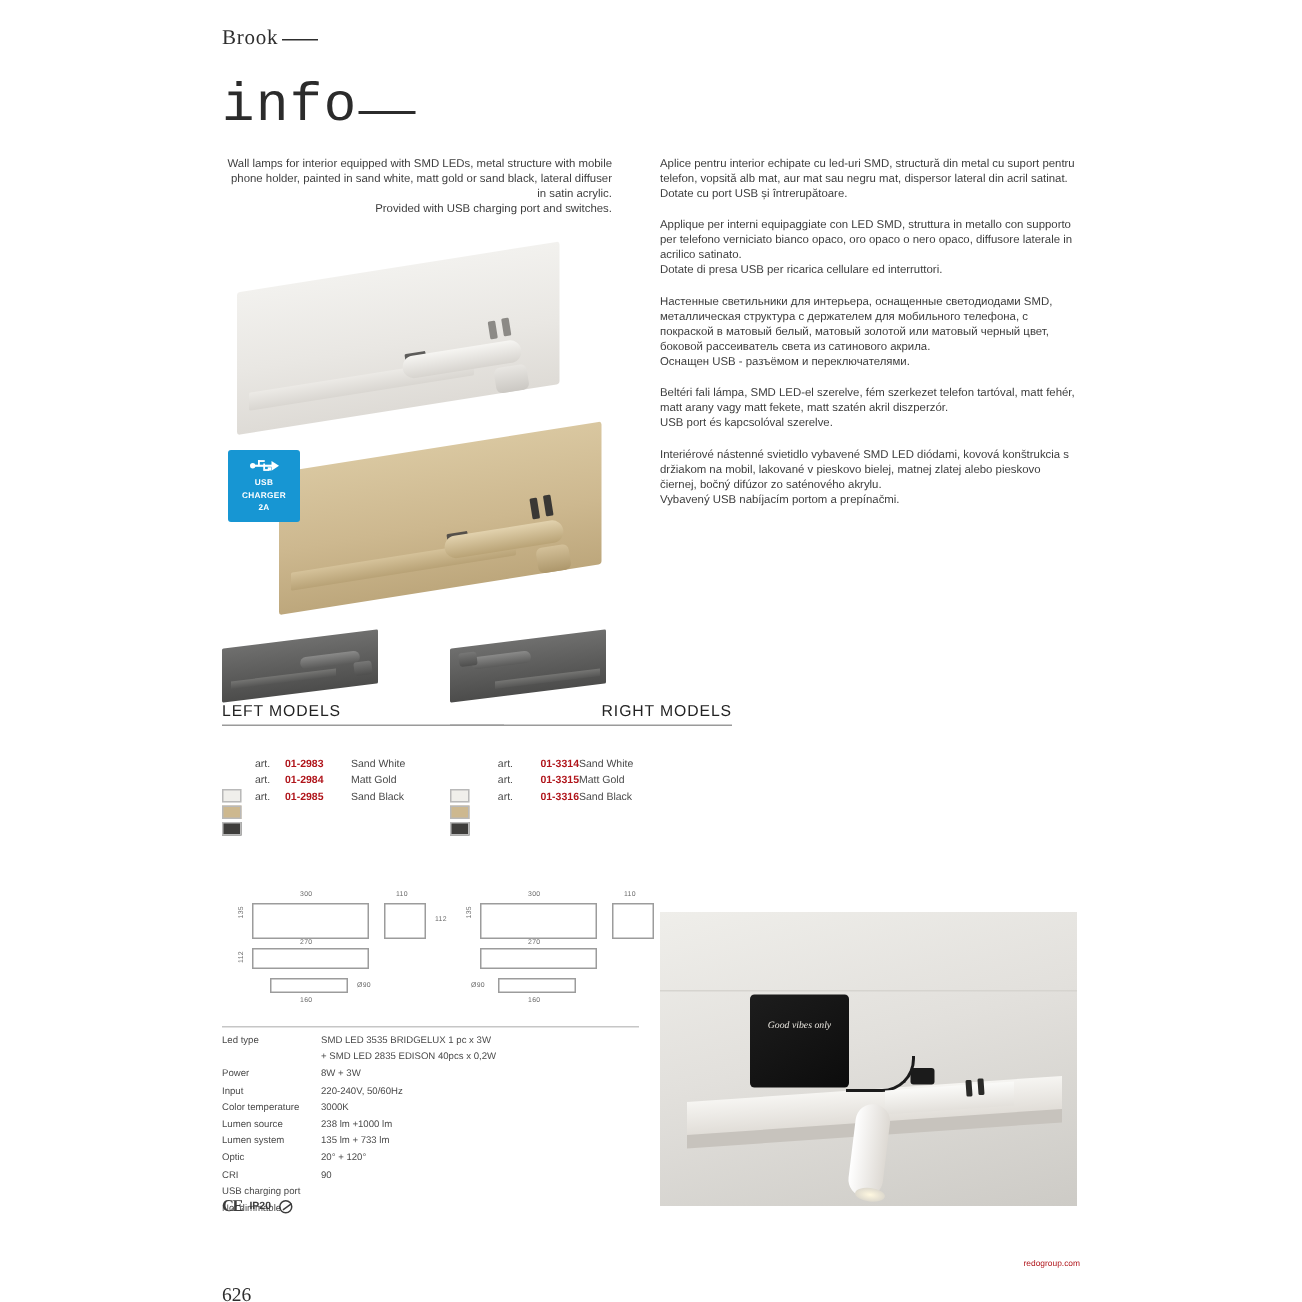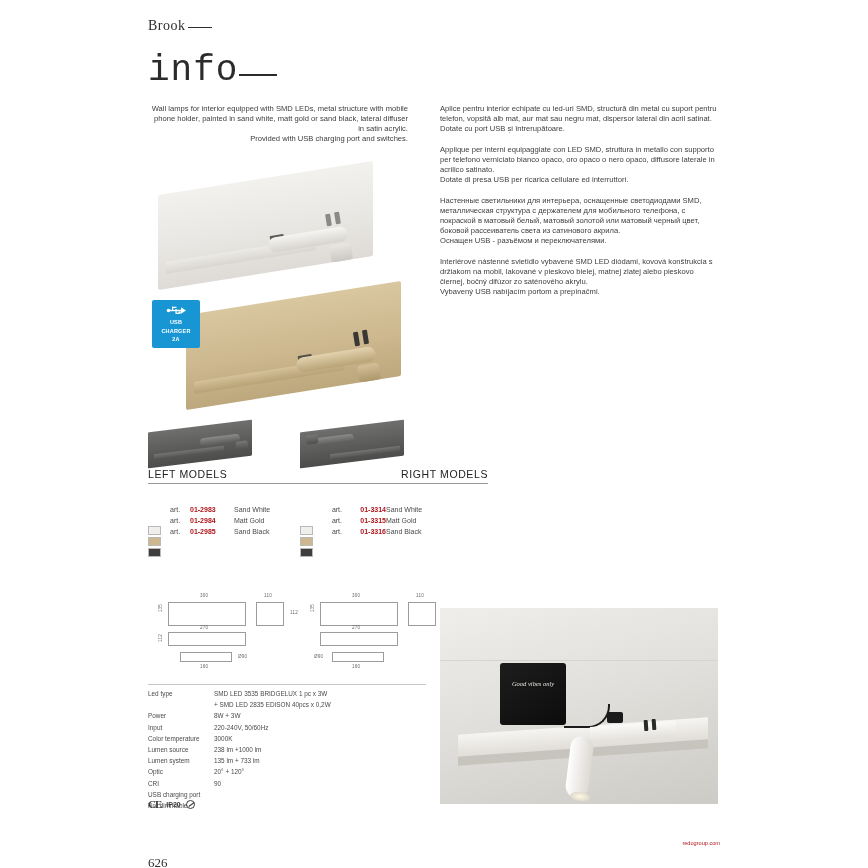--- a/index.html
+++ b/index.html
@@ -286,20 +286,22 @@
     <p style="white-space:pre-line">Wall lamps for interior equipped with SMD LEDs, metal structure with mobile phone holder, painted in sand white, matt gold or sand black, lateral diffuser in satin acrylic.
 Provided with USB charging port and switches.</p>
   </div>
 
   <div class="desc-right">
     <p style="white-space:pre-line">Aplice pentru interior echipate cu led-uri SMD, structură din metal cu suport pentru telefon, vopsită alb mat, aur mat sau negru mat, dispersor lateral din acril satinat. Dotate cu port USB și întrerupătoare.</p>
     <p style="white-space:pre-line">Applique per interni equipaggiate con LED SMD, struttura in metallo con supporto per telefono verniciato bianco opaco, oro opaco o nero opaco, diffusore laterale in acrilico satinato.
 Dotate di presa USB per ricarica cellulare ed interruttori.</p>
     <p style="white-space:pre-line">Настенные светильники для интерьера, оснащенные светодиодами SMD, металлическая структура с держателем для мобильного телефона, с покраской в матовый белый, матовый золотой или матовый черный цвет, боковой рассеиватель света из сатинового акрила.
 Оснащен USB - разъёмом и переключателями.</p>
+    <p style="white-space:pre-line">Beltéri fali lámpa, SMD LED-el szerelve, fém szerkezet telefon tartóval, matt fehér, matt arany vagy matt fekete, matt szatén akril diszperzór.
+USB port és kapcsolóval szerelve.</p>
     <p style="white-space:pre-line">Interiérové nástenné svietidlo vybavené SMD LED diódami, kovová konštrukcia s držiakom na mobil, lakované v pieskovo bielej, matnej zlatej alebo pieskovo čiernej, bočný difúzor zo saténového akrylu.
 Vybavený USB nabíjacím portom a prepínačmi.</p>
   </div>
 
   <div class="hero">
     <div class="lamp-white-body"></div>
     <div class="lamp-white-shelf"></div>
     <div class="lamp-white-usb"></div>
     <div class="lamp-white-sw1"></div>
     <div class="lamp-white-sw2"></div>

